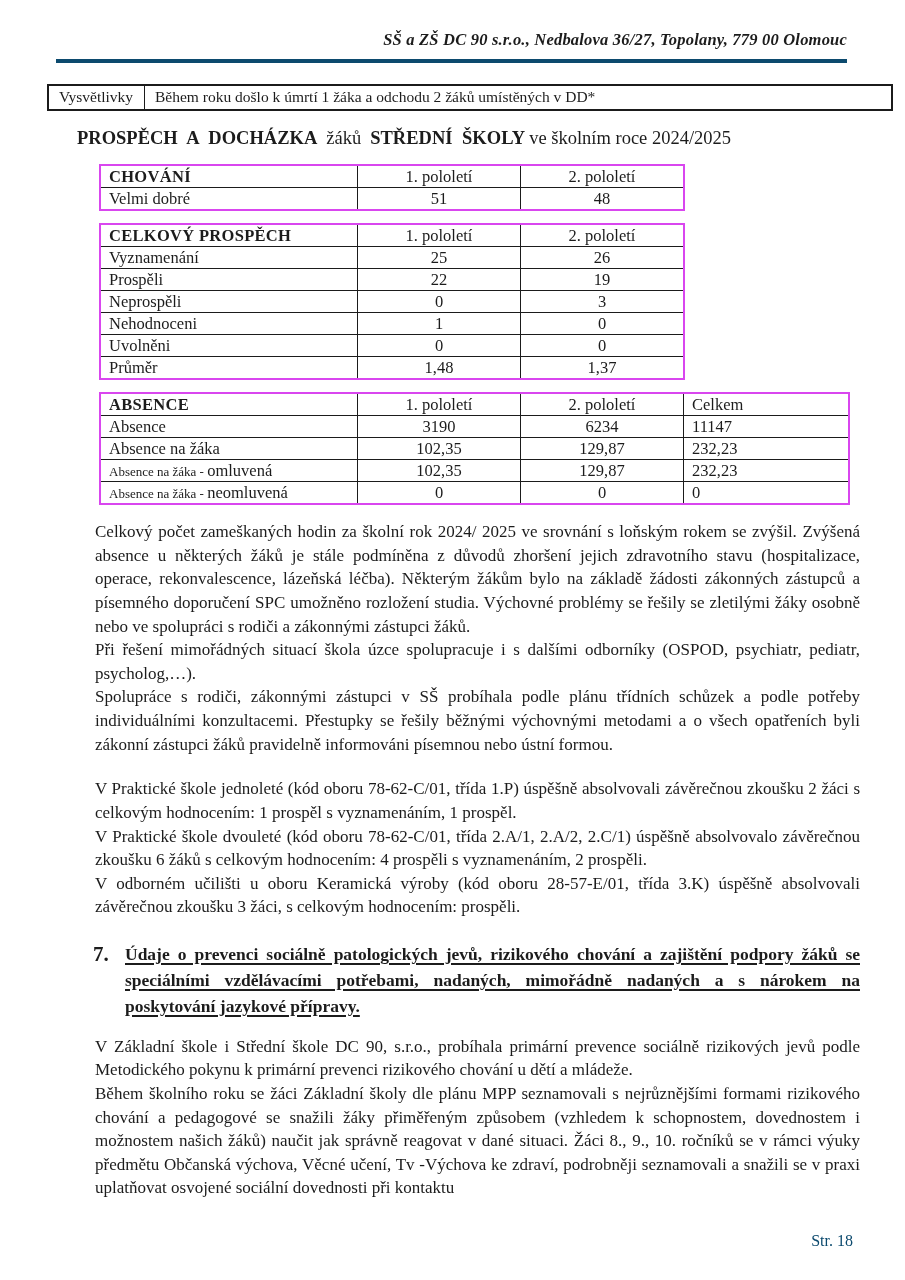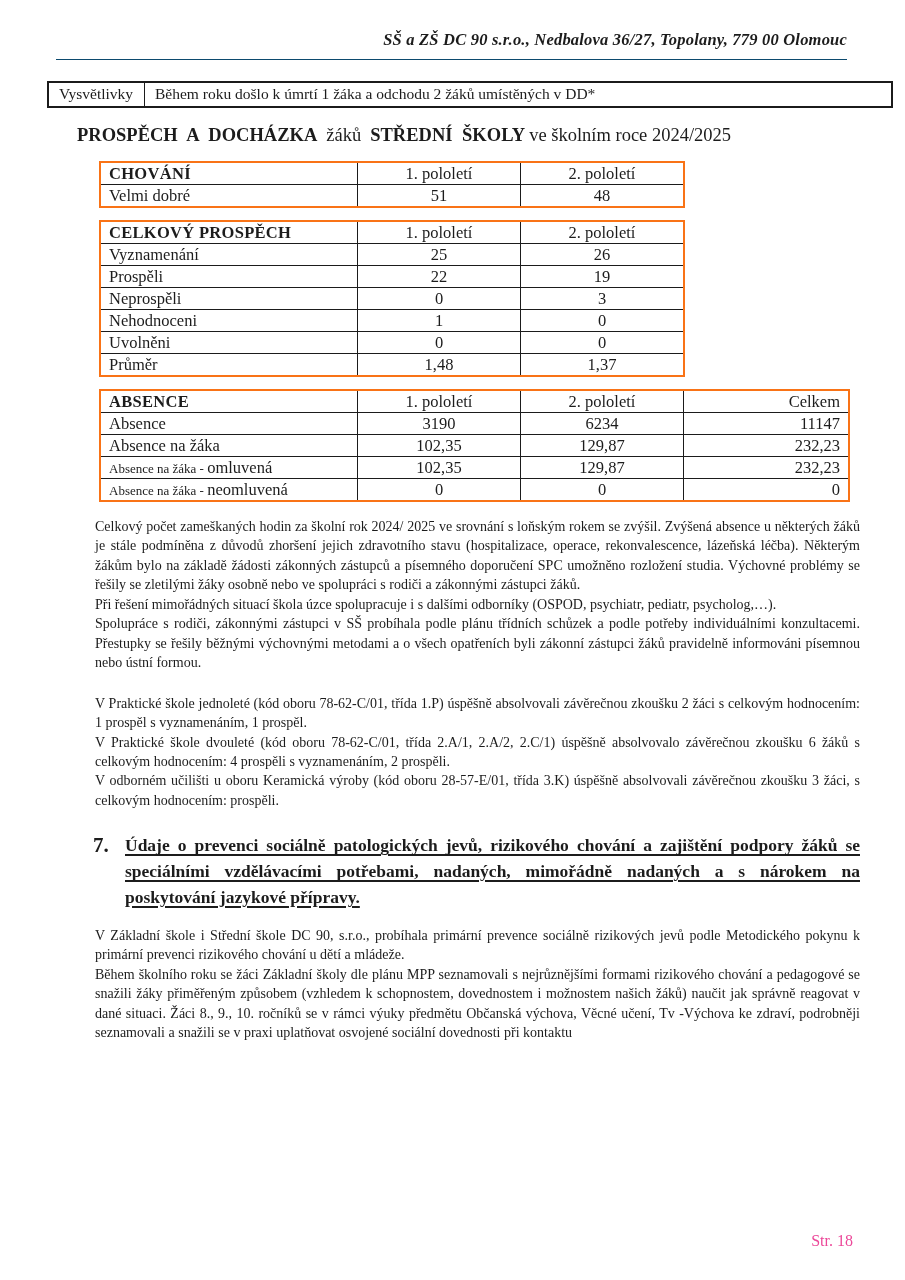--- a/index.html
+++ b/index.html
@@ -9,21 +9,21 @@
     background:#ffffff;
     font-family:"Liberation Serif","DejaVu Serif",serif;
     color:#1c1c1c;
     overflow:hidden;
     box-sizing:border-box;
   }
   
   .doc-header {
     margin:30px 58px 0 56px;
     padding-bottom:9px;
-    border-bottom:1px solid #0c4a6e;
+    border-bottom:4px solid #0c4a6e;
     text-align:right;
     font-style:italic;
     font-weight:bold;
     font-size:16.5px;
     letter-spacing:0.2px;
   }
   
   .legend {
     display:flex;
     margin:21px 0 0 47px;
@@ -34,30 +34,30 @@
   }
   .legend-label { flex:none; width:96px; padding:2px 0 3px 10px; border-right:1px solid #1b1b1b; box-sizing:border-box; }
   .legend-text  { flex:1; padding:2px 0 3px 10px; }
   
   .title { margin:17px 45px 0 77px; font-size:18.5px; white-space:nowrap; }
   .title .tb { font-weight:bold; word-spacing:5px; }
   .title .tr { font-weight:normal; }
   .title .sp { display:inline-block; width:9px; }
   .title .sp2 { display:inline-block; width:4px; }
   
-  table.doc { border-collapse:collapse; margin:15px 0 0 99px; font-size:16.5px; border:2px solid #f97316; }
+  table.doc { border-collapse:collapse; margin:15px 0 0 99px; font-size:16.5px; border:2px solid #d946ef; }
   table.doc td { border:1px solid #1b1b1b; padding:0 8px; height:21px; vertical-align:middle; }
   td.t-label { width:240px; text-align:left; }
   td.t-num   { width:146px; text-align:center; }
-  td.t-num4  { width:148px; text-align:right; }
+  td.t-num4  { width:148px; text-align:left; }
   td.t-head  { font-weight:bold; letter-spacing:0.3px; }
   .lbl-small { font-size:13px; }
   table.gap12 { margin-top:12px; }
   
-  .body-text { margin:15px 45px 0 95px; text-align:justify; font-size:14px; line-height:1.39; }
+  .body-text { margin:15px 45px 0 95px; text-align:justify; font-size:17px; line-height:1.39; }
   .body-text p { margin:0; }
   .exam-heading { margin:21px 45px 0 95px; font-size:17.5px; }
   .exam-heading .b { font-weight:bold; letter-spacing:0.2px; }
   .mt22 { margin-top:21px; }
   
   .section7 { display:flex; margin:23px 45px 0 93px; }
   .s7-num { flex:none; width:32px; font-size:21px; font-weight:bold; line-height:1.2; }
   .s7-heading {
     flex:1;
     font-weight:bold;
@@ -193,15 +193,15 @@
   <div class="section7">
     <div class="s7-num">7.</div>
     <div class="s7-heading">Údaje o prevenci sociálně patologických jevů, rizikového chování a zajištění podpory žáků se speciálními vzdělávacími potřebami, nadaných, mimořádně nadaných a s nárokem na poskytování jazykové přípravy.</div>
   </div>
 
   <div class="body-text">
     <p>V Základní škole i Střední škole DC 90, s.r.o., probíhala primární prevence sociálně rizikových jevů podle Metodického pokynu k primární prevenci rizikového chování u dětí a mládeže.</p>
     <p>Během školního roku se žáci Základní školy dle plánu MPP seznamovali s nejrůznějšími formami rizikového chování a pedagogové se snažili žáky přiměřeným způsobem (vzhledem k schopnostem, dovednostem i možnostem našich žáků) naučit jak správně reagovat v dané situaci. Žáci 8., 9., 10. ročníků se v rámci výuky předmětu Občanská výchova, Věcné učení, Tv -Výchova ke zdraví, podrobněji seznamovali a snažili se v praxi uplatňovat osvojené sociální dovednosti při kontaktu</p>
   </div>
 
-  <div class="page-footer" style="color: #ec4899;">Str. 18</div>
+  <div class="page-footer" style="color: #0c4a6e;">Str. 18</div>
 
 </div>
 
 </body></html>

